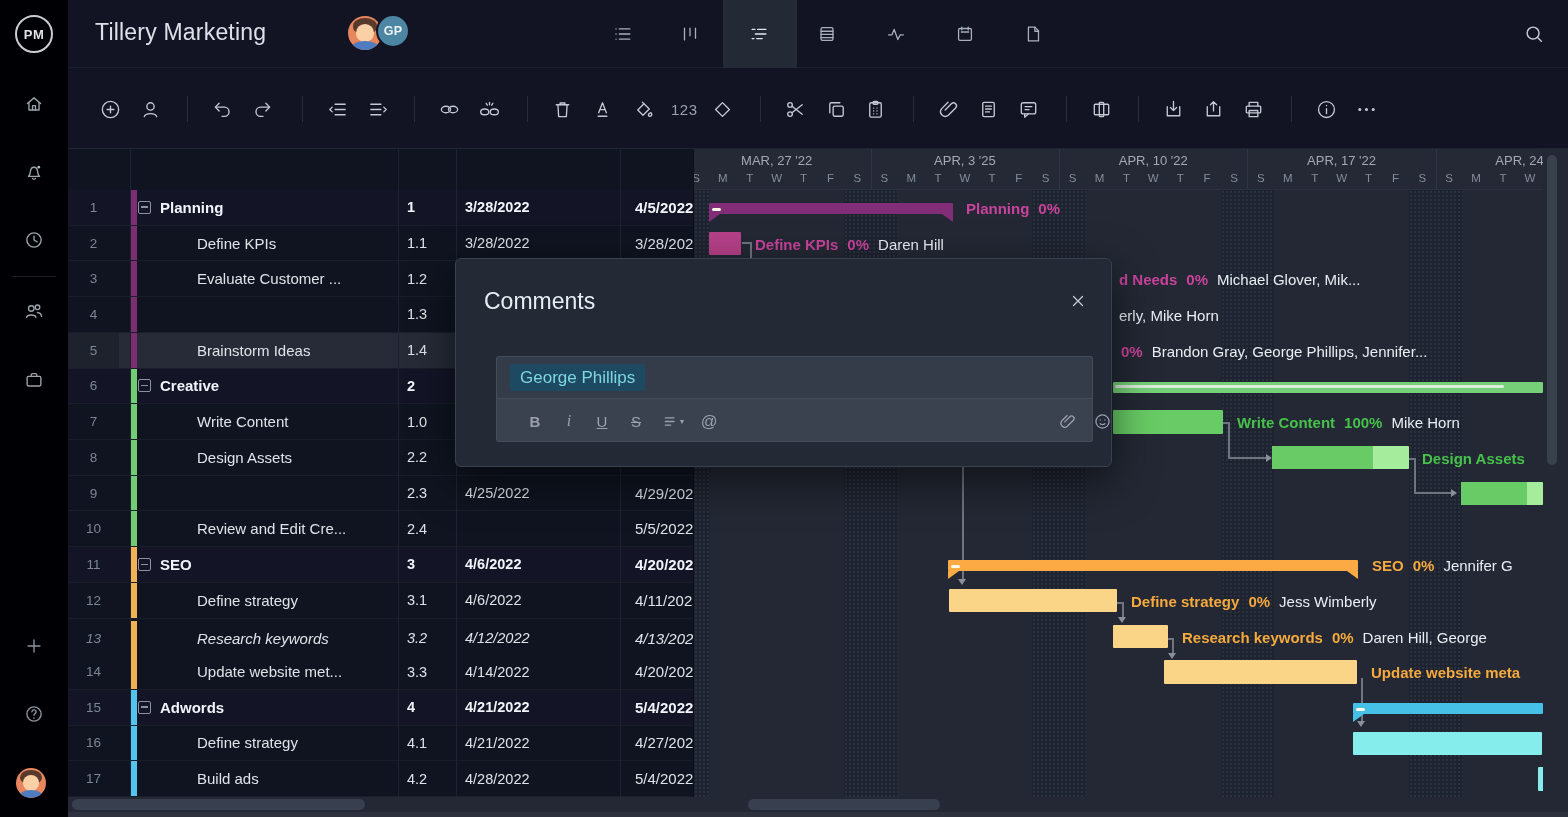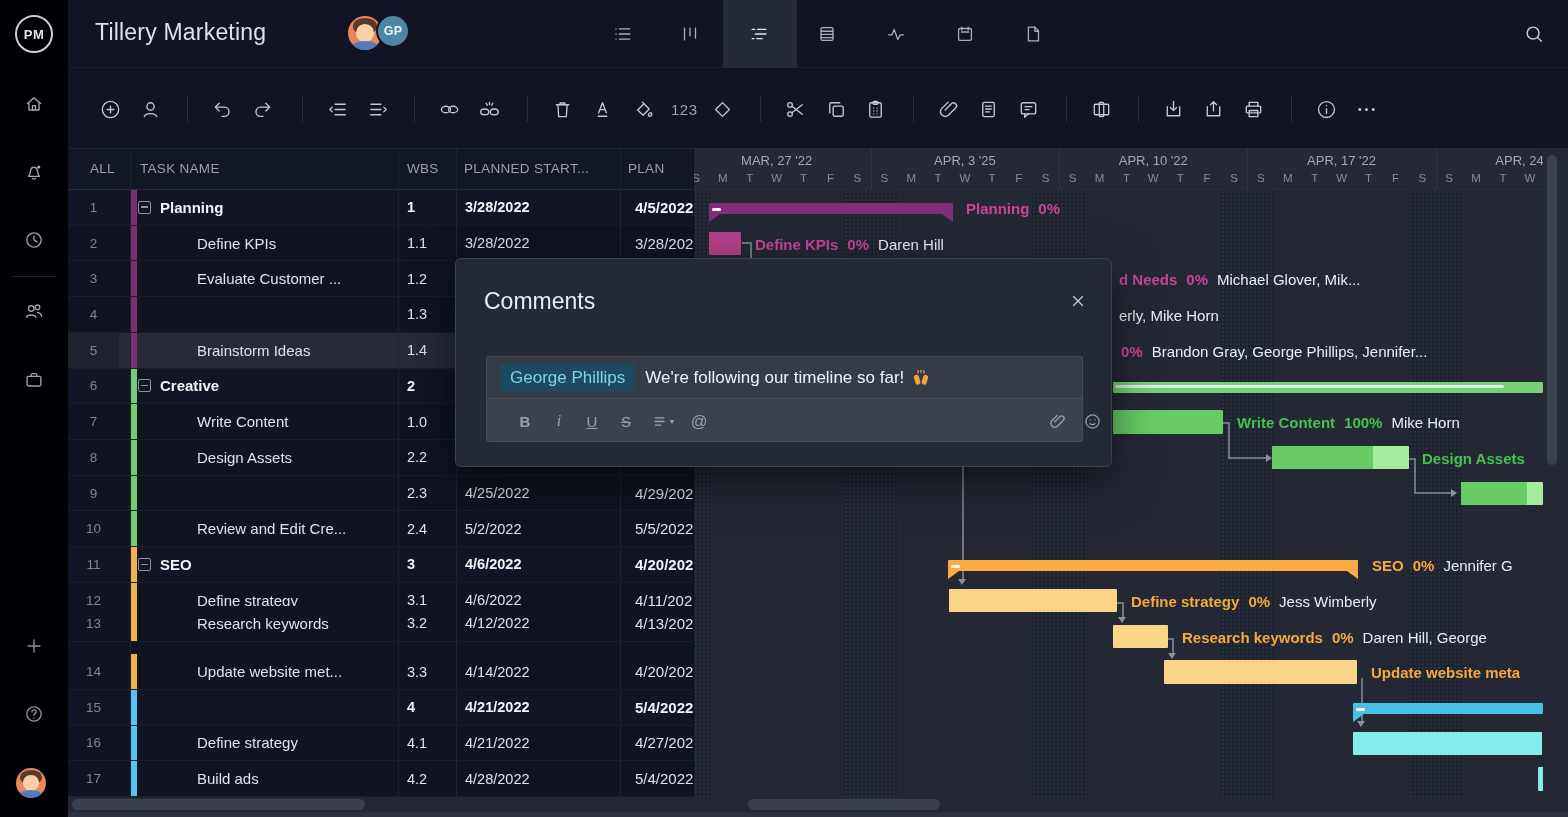--- a/index.html
+++ b/index.html
@@ -61,21 +61,21 @@
   .dep { position:absolute; background:#6e757e; }
   .arr-d { position:absolute; width:0; height:0; border-left:4.5px solid transparent; border-right:4.5px solid transparent; border-top:6px solid #8a9099; }
   .arr-r { position:absolute; width:0; height:0; border-top:4.5px solid transparent; border-bottom:4.5px solid transparent; border-left:6px solid #8a9099; }
   
   .hthumb { position:absolute; height:11px; border-radius:5.5px; background:#383f4f; z-index:3; }
   #vthumb { position:absolute; left:1547px; top:155px; width:10px; height:310px; border-radius:5px; background:#3a414e; z-index:3; }
   
   #modal { left:455px; top:258px; width:657px; height:209px; background:#242936; border:1px solid #3a4150; border-radius:6px; box-shadow:0 14px 44px rgba(0,0,0,.55); z-index:10; }
   #modal-title { position:absolute; left:28px; top:29px; font-size:23px; color:#e8ecf3; }
   #modal-close { position:absolute; right:24px; top:33px; width:18px; height:18px; }
-  #cmt-box { position:absolute; left:30px; top:97px; width:717px; height:86px;padding-left:32px; }
+  #cmt-box { position:absolute; left:40px; top:97px; width:717px; height:86px;padding-left:32px; }
   #cmt-input { position:absolute; left:0; top:0; width:597px; height:42px; background:#353c49; border:1px solid #454c5a; border-bottom:none; border-radius:3px 3px 0 0; display:flex; align-items:center; padding-left:13px; }
   .mention { background:#1d4a60; color:#7ed5e3; font-size:17px; padding:3.5px 10px; border-radius:2px; }
   #cmt-text { color:#eef2f8; font-size:17px; margin-left:10px; display:flex; align-items:center; gap:7px; }
   #cmt-bar { position:absolute; left:0; top:42px; width:597px; height:44px; background:#3b424f; border:1px solid #454c5a; border-top:1px solid #444b59; border-radius:0 0 3px 3px; }
   .fmt { position:absolute; top:0; height:44px; display:flex; align-items:center; justify-content:center; color:#9aa1ad; font-size:15px; width:22px; }
 </style>
 </head>
 <body>
 
 <div id="stage">
@@ -351,27 +351,20 @@
       <div class="tb-sep" style="left: 346px;"></div>
       <div class="tb-sep" style="left: 459px;"></div>
       <div class="tb-sep" style="left: 692px;"></div>
       <div class="tb-sep" style="left: 845px;"></div>
       <div class="tb-sep" style="left: 998px;"></div>
       <div class="tb-sep" style="left: 1070px;"></div>
       <div class="tb-sep" style="left: 1223px;"></div>
     </div>
 
   <div id="table" class="abs">
-    <div id="tbl-head">
-        <span class="th" style="left: 22px;">ALL</span>
-        <span class="th" style="left: 72px;">TASK NAME</span>
-        <span class="th" style="left: 339px;">WBS</span>
-        <span class="th" style="left: 396px;">PLANNED START...</span>
-        <span class="th" style="left: 560px;">PLAN</span>
-      </div>
     <div id="tbl-rows">
         <div class="trow parent" style="top: 41px; background: rgb(19, 21, 39);">
           <div class="num">1</div>
           <div class="stripe" style="background:#7c2e72"></div>
           <div class="tname">
             <span class="collapse-box"></span>
             <span>Planning</span>
           </div>
           <div class="wbs">1</div>
           <div class="dstart">3/28/2022</div>
@@ -452,21 +445,20 @@
           <div class="dstart">4/25/2022</div>
           <div class="dfinish">4/29/2022</div>
         </div>
         <div class="trow" style="top: 362.39px; background: rgb(15, 20, 32);">
           <div class="num">10</div>
           <div class="stripe" style="background:#72cc72"></div>
           <div class="tname">
             <span class="child-ind">Review and Edit Cre...</span>
           </div>
           <div class="wbs">2.4</div>
-          <div class="dstart">5/2/2022</div>
           <div class="dfinish">5/5/2022</div>
         </div>
         <div class="trow parent" style="top: 398.1px; background: rgb(19, 21, 39);">
           <div class="num">11</div>
           <div class="stripe" style="background:#f2b253"></div>
           <div class="tname">
             <span class="collapse-box"></span>
             <span>SEO</span>
           </div>
           <div class="wbs">3</div>
@@ -476,21 +468,21 @@
         <div class="trow" style="top: 433.81px; background: rgb(15, 20, 32);">
           <div class="num">12</div>
           <div class="stripe" style="background:#f2b253"></div>
           <div class="tname">
             <span class="child-ind">Define strategy</span>
           </div>
           <div class="wbs">3.1</div>
           <div class="dstart">4/6/2022</div>
           <div class="dfinish">4/11/2022</div>
         </div>
-        <div class="trow" style="top: 457px; background: rgb(15, 20, 32);">
+        <div class="trow" style="top: 472px; background: rgb(15, 20, 32); font-style: italic;">
           <div class="num">13</div>
           <div class="stripe" style="background:#f2b253"></div>
           <div class="tname">
             <span class="child-ind">Research keywords</span>
           </div>
           <div class="wbs">3.2</div>
           <div class="dstart">4/12/2022</div>
           <div class="dfinish">4/13/2022</div>
         </div>
         <div class="trow" style="top: 505.23px; background: rgb(15, 20, 32);">
@@ -499,20 +491,24 @@
           <div class="tname">
             <span class="child-ind">Update website met...</span>
           </div>
           <div class="wbs">3.3</div>
           <div class="dstart">4/14/2022</div>
           <div class="dfinish">4/20/2022</div>
         </div>
         <div class="trow parent" style="top: 540.94px; background: rgb(19, 21, 39);">
           <div class="num">15</div>
           <div class="stripe" style="background:#52c4ed"></div>
+          <div class="tname">
+            <span class="collapse-box"></span>
+            <span>Adwords</span>
+          </div>
           <div class="wbs">4</div>
           <div class="dstart">4/21/2022</div>
           <div class="dfinish">5/4/2022</div>
         </div>
         <div class="trow" style="top: 576.65px; background: rgb(15, 20, 32);">
           <div class="num">16</div>
           <div class="stripe" style="background:#52c4ed"></div>
           <div class="tname">
             <span class="child-ind">Define strategy</span>
           </div>
@@ -696,36 +692,20 @@
   <div id="modal" class="abs">
     <div id="modal-title">Comments</div>
     <span id="modal-close">
         <svg width="18" height="18" viewBox="0 0 24 24" fill="none" stroke="#c8ced8" stroke-width="1.6" stroke-linecap="round" stroke-linejoin="round">
           <path d="M6 6 18 18M18 6 6 18"></path>
         </svg>
       </span>
     <div id="cmt-box">
       <div id="cmt-input">
         <span class="mention">George Phillips</span>
-        <span id="cmt-text">
-            <span>We're following our timeline so far!</span>
-            <span id="emoji-hands">
-              <svg width="20" height="17" viewBox="0 0 22 18">
-                <g fill="#f2a33c">
-                  <rect x="4" y="6" width="5.5" height="11" rx="2.7" transform="rotate(-16 6.7 11.5)"></rect>
-                  <rect x="12.5" y="6" width="5.5" height="11" rx="2.7" transform="rotate(16 15.2 11.5)"></rect>
-                </g>
-                <g stroke="#f2a33c" stroke-width="1.3" stroke-linecap="round" fill="none">
-                  <path d="M7.5 4 8 1.5"></path>
-                  <path d="M11 3.5V1"></path>
-                  <path d="M14.5 4 14 1.5"></path>
-                </g>
-              </svg>
-            </span>
-          </span>
       </div>
       <div id="cmt-bar">
           <span class="fmt" style="left: 27px;">
             <span style="font-weight:bold;font-size:15px;">B</span>
           </span>
           <span class="fmt" style="left: 61px;">
             <span style="font-style:italic;font-family:'Liberation Serif',serif;font-size:16px;">i</span>
           </span>
           <span class="fmt" style="left: 94px;">
             <span style="text-decoration:underline;font-size:15px;">U</span>

